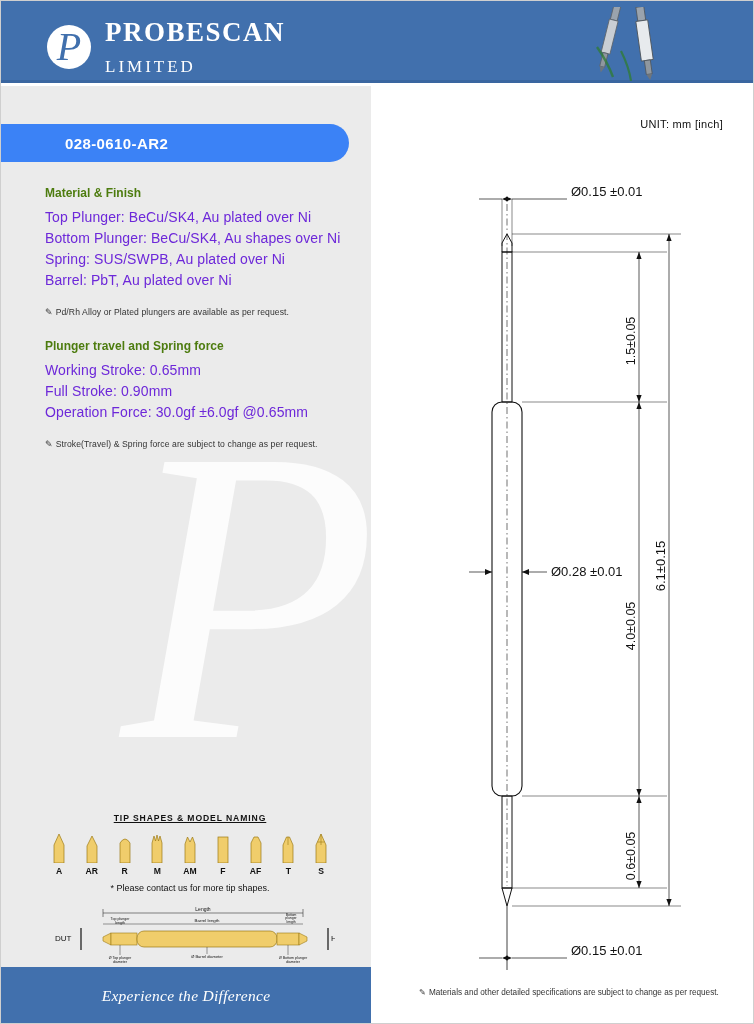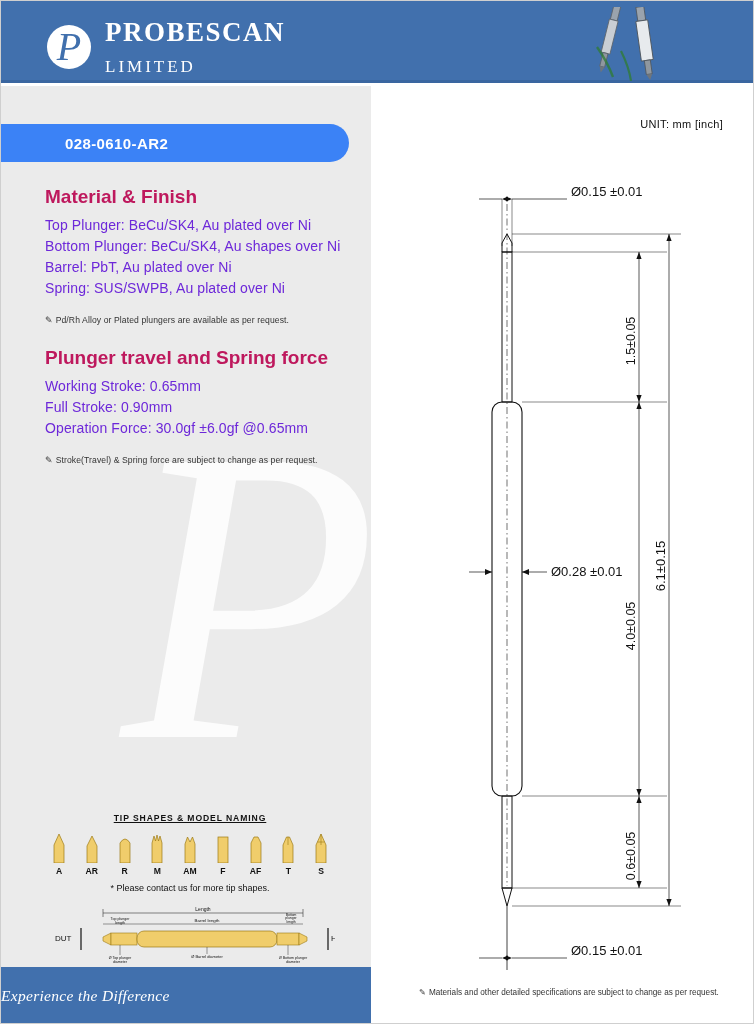--- a/index.html
+++ b/index.html
@@ -89,21 +89,21 @@
     font-size: 15px;
     font-weight: bold;
     letter-spacing: .4px;
     display: flex; align-items: center;
     padding-left: 64px;
   }
   .content {
     position: absolute; left: 44px; top: 100px; width: 320px;
   }
   h2.sec {
-    font-size: 19px; font-weight: bold; color: #be185d;
+    font-size: 12px; font-weight: bold; color: #4d7c0f;
     margin: 0 0 9px 0;
   }
   .line {
     font-size: 14px; color: #6d28d9; margin: 0 0 5px 0;
     letter-spacing: .1px;
   }
   .note {
     font-size: 8.6px; color: #333; margin: 19px 0 0 0;
     letter-spacing: .1px;
   }
@@ -146,21 +146,21 @@
     margin: 4px 0 0 58px;
     font-size: 7.2px; color: #111; line-height: 1.45;
     font-family: "Liberation Mono", monospace;
   }
 
   
   .footer {
     position: absolute; left: 0; bottom: 0;
     width: 370px; height: 58px;
     background: #4170ad;
-    display: flex; align-items: center; 
+    display: flex; align-items: center; justify-content: center;
   }
   .footer span {
     color: #ffffff; font-family: "Liberation Serif", serif;
     font-style: italic; font-size: 15.5px; letter-spacing: .3px;
   }
 
   
   .right-panel {
     position: absolute; left: 370px; top: 85px;
     width: 384px; height: 939px;
@@ -220,22 +220,22 @@
   <div class="left-panel">
     <div class="watermark">P</div>
 
     <div class="part-tab">028-0610-AR2</div>
 
     <div class="content">
 
       <h2 class="sec">Material &amp; Finish</h2>
       <p class="line">Top Plunger: BeCu/SK4, Au plated over Ni</p>
       <p class="line">Bottom Plunger: BeCu/SK4, Au shapes over Ni</p>
+      <p class="line">Spring: SUS/SWPB, Au plated over Ni</p>
       <p class="line">Barrel: PbT, Au plated over Ni</p>
-      <p class="line">Spring: SUS/SWPB, Au plated over Ni</p>
       <p class="note">
         <span class="pen">✎</span><span>Pd/Rh Alloy or Plated plungers are available as per request.</span>
       </p>
 
       <div class="gap"></div>
 
       <h2 class="sec">Plunger travel and Spring force</h2>
       <p class="line">Working Stroke: 0.65mm</p>
       <p class="line">Full Stroke: 0.90mm</p>
       <p class="line">Operation Force: 30.0gf ±6.0gf @0.65mm</p>

